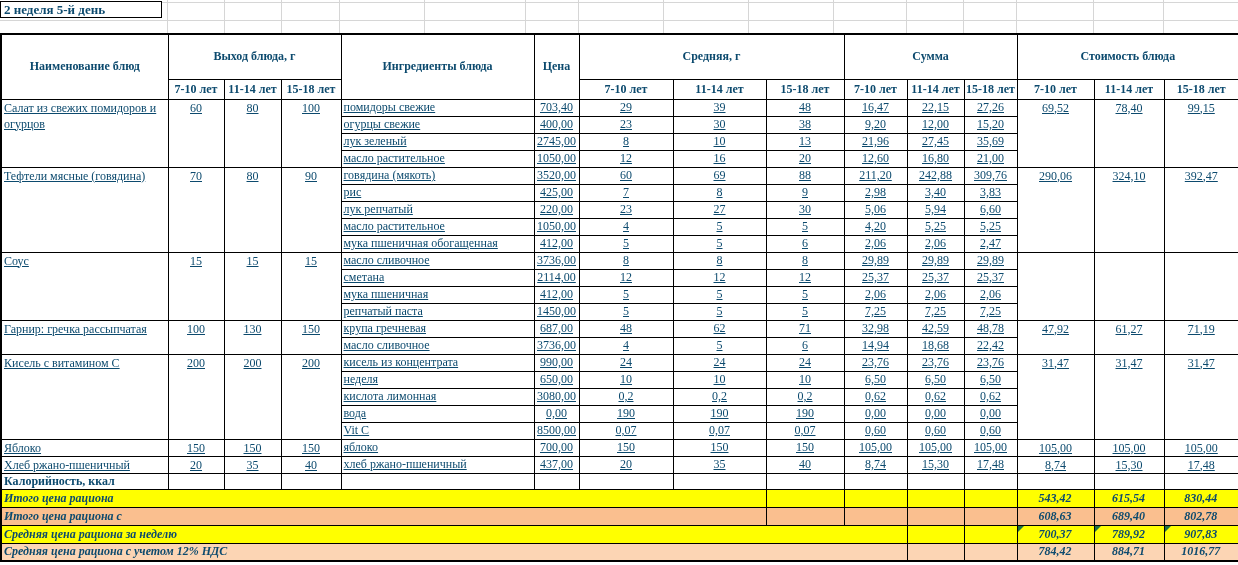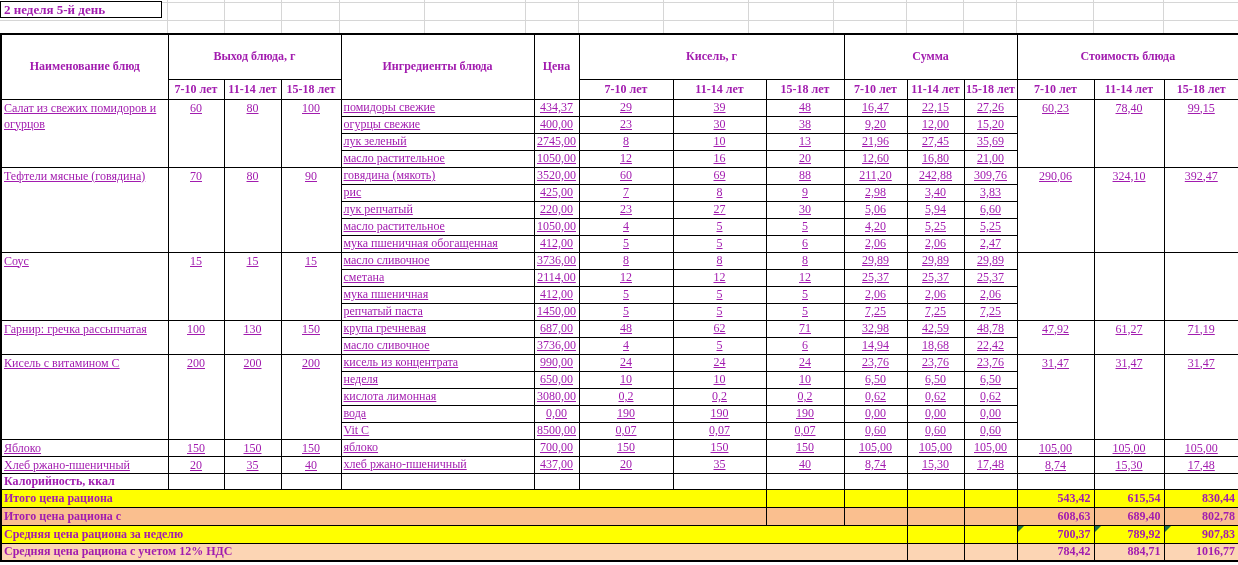--- a/index.html
+++ b/index.html
@@ -1,37 +1,37 @@
 <!DOCTYPE html>
 <html><head>
 <meta charset="utf-8">
 <style>
   html,body{margin:0;padding:0;background:#fff;}
   .screen{position:relative;width:1238px;height:565px;background:#fff;overflow:hidden;
-          font-family:"Liberation Serif","DejaVu Serif",serif;color:#a21caf;}
+          font-family:"Liberation Serif","DejaVu Serif",serif;color:#0c4a6e;}
   .gv{position:absolute;top:0;height:33px;width:1px;background:#d6d6d6;}
   .gh{position:absolute;left:0;width:1238px;height:1px;background:#d6d6d6;}
   .title-box{position:absolute;left:0;top:1px;width:162px;height:17px;border:1px solid #000;
              background:#fff;box-sizing:border-box;font-weight:bold;font-size:13px;
              line-height:15px;padding:0 3px;white-space:nowrap;}
   table.main{position:absolute;left:0;top:33px;width:1238px;border-collapse:collapse;
              table-layout:fixed;font-size:12px;border:2px solid #000;}
   td{border:1px solid #000;padding:0 2px;overflow:hidden;box-sizing:border-box;}
   .h1{height:45px;}
   .h2{height:20px;}
   .hc{font-weight:bold;text-align:center;vertical-align:middle;padding:0 1px;}
   .ing{height:17px;text-decoration:underline;}
   .cal{height:14px;}
   .srow{height:18px;}
   .l{text-align:left;}
   .c{text-align:center;}
-  .r{text-align:right;padding-right:3px;}
+  .r{text-align:center;padding-right:3px;}
   .top{vertical-align:top;line-height:16px;}
   .b{font-weight:bold;}
-  .bi{font-weight:bold;}
+  .bi{font-weight:bold;font-style:italic;}
   .val{position:relative;}
   .tri{position:absolute;left:0;top:0;width:0;height:0;
        border-top:6px solid #1E7145;border-right:6px solid transparent;}
 </style>
 </head>
 <body>
 
 <div class="screen">
   <div id="gridlayer">
       <div class="gv" style="left: 167px;"></div>
@@ -71,21 +71,21 @@
       <col style="width:77px">
         <col style="width:70px">
         <col style="width:75px">
     </colgroup>
     <tbody id="tb">
       <tr class="h1">
         <td class="hc" rowspan="2">Наименование блюд</td>
         <td class="hc" colspan="3">Выход блюда, г</td>
         <td class="hc" rowspan="2">Ингредиенты блюда</td>
         <td class="hc" rowspan="2">Цена</td>
-        <td class="hc" colspan="3">Кисель, г</td>
+        <td class="hc" colspan="3">Средняя, г</td>
         <td class="hc" colspan="3">Сумма</td>
         <td class="hc" colspan="3">Стоимость блюда</td>
       </tr>
       <tr class="h2">
         <td class="hc">7-10 лет</td>
         <td class="hc">11-14 лет</td>
         <td class="hc">15-18 лет</td>
         <td class="hc">7-10 лет</td>
         <td class="hc">11-14 лет</td>
         <td class="hc">15-18 лет</td>
@@ -95,28 +95,28 @@
         <td class="hc">7-10 лет</td>
         <td class="hc">11-14 лет</td>
         <td class="hc">15-18 лет</td>
       </tr>
     <tr class="ing">
           <td class="l top" rowspan="4">Салат из свежих помидоров и огурцов</td>
           <td class="c top" rowspan="4">60</td>
           <td class="c top" rowspan="4">80</td>
           <td class="c top" rowspan="4">100</td>
           <td class="l">помидоры свежие</td>
-          <td class="c">434,37</td>
+          <td class="c">703,40</td>
           <td class="c">29</td>
           <td class="c">39</td>
           <td class="c">48</td>
           <td class="c">16,47</td>
           <td class="c">22,15</td>
           <td class="c">27,26</td>
-          <td class="c top" rowspan="4">60,23</td>
+          <td class="c top" rowspan="4">69,52</td>
           <td class="c top" rowspan="4">78,40</td>
           <td class="c top" rowspan="4">99,15</td>
         </tr>
         <tr class="ing">
           <td class="l">огурцы свежие</td>
           <td class="c">400,00</td>
           <td class="c">23</td>
           <td class="c">30</td>
           <td class="c">38</td>
           <td class="c">9,20</td>

